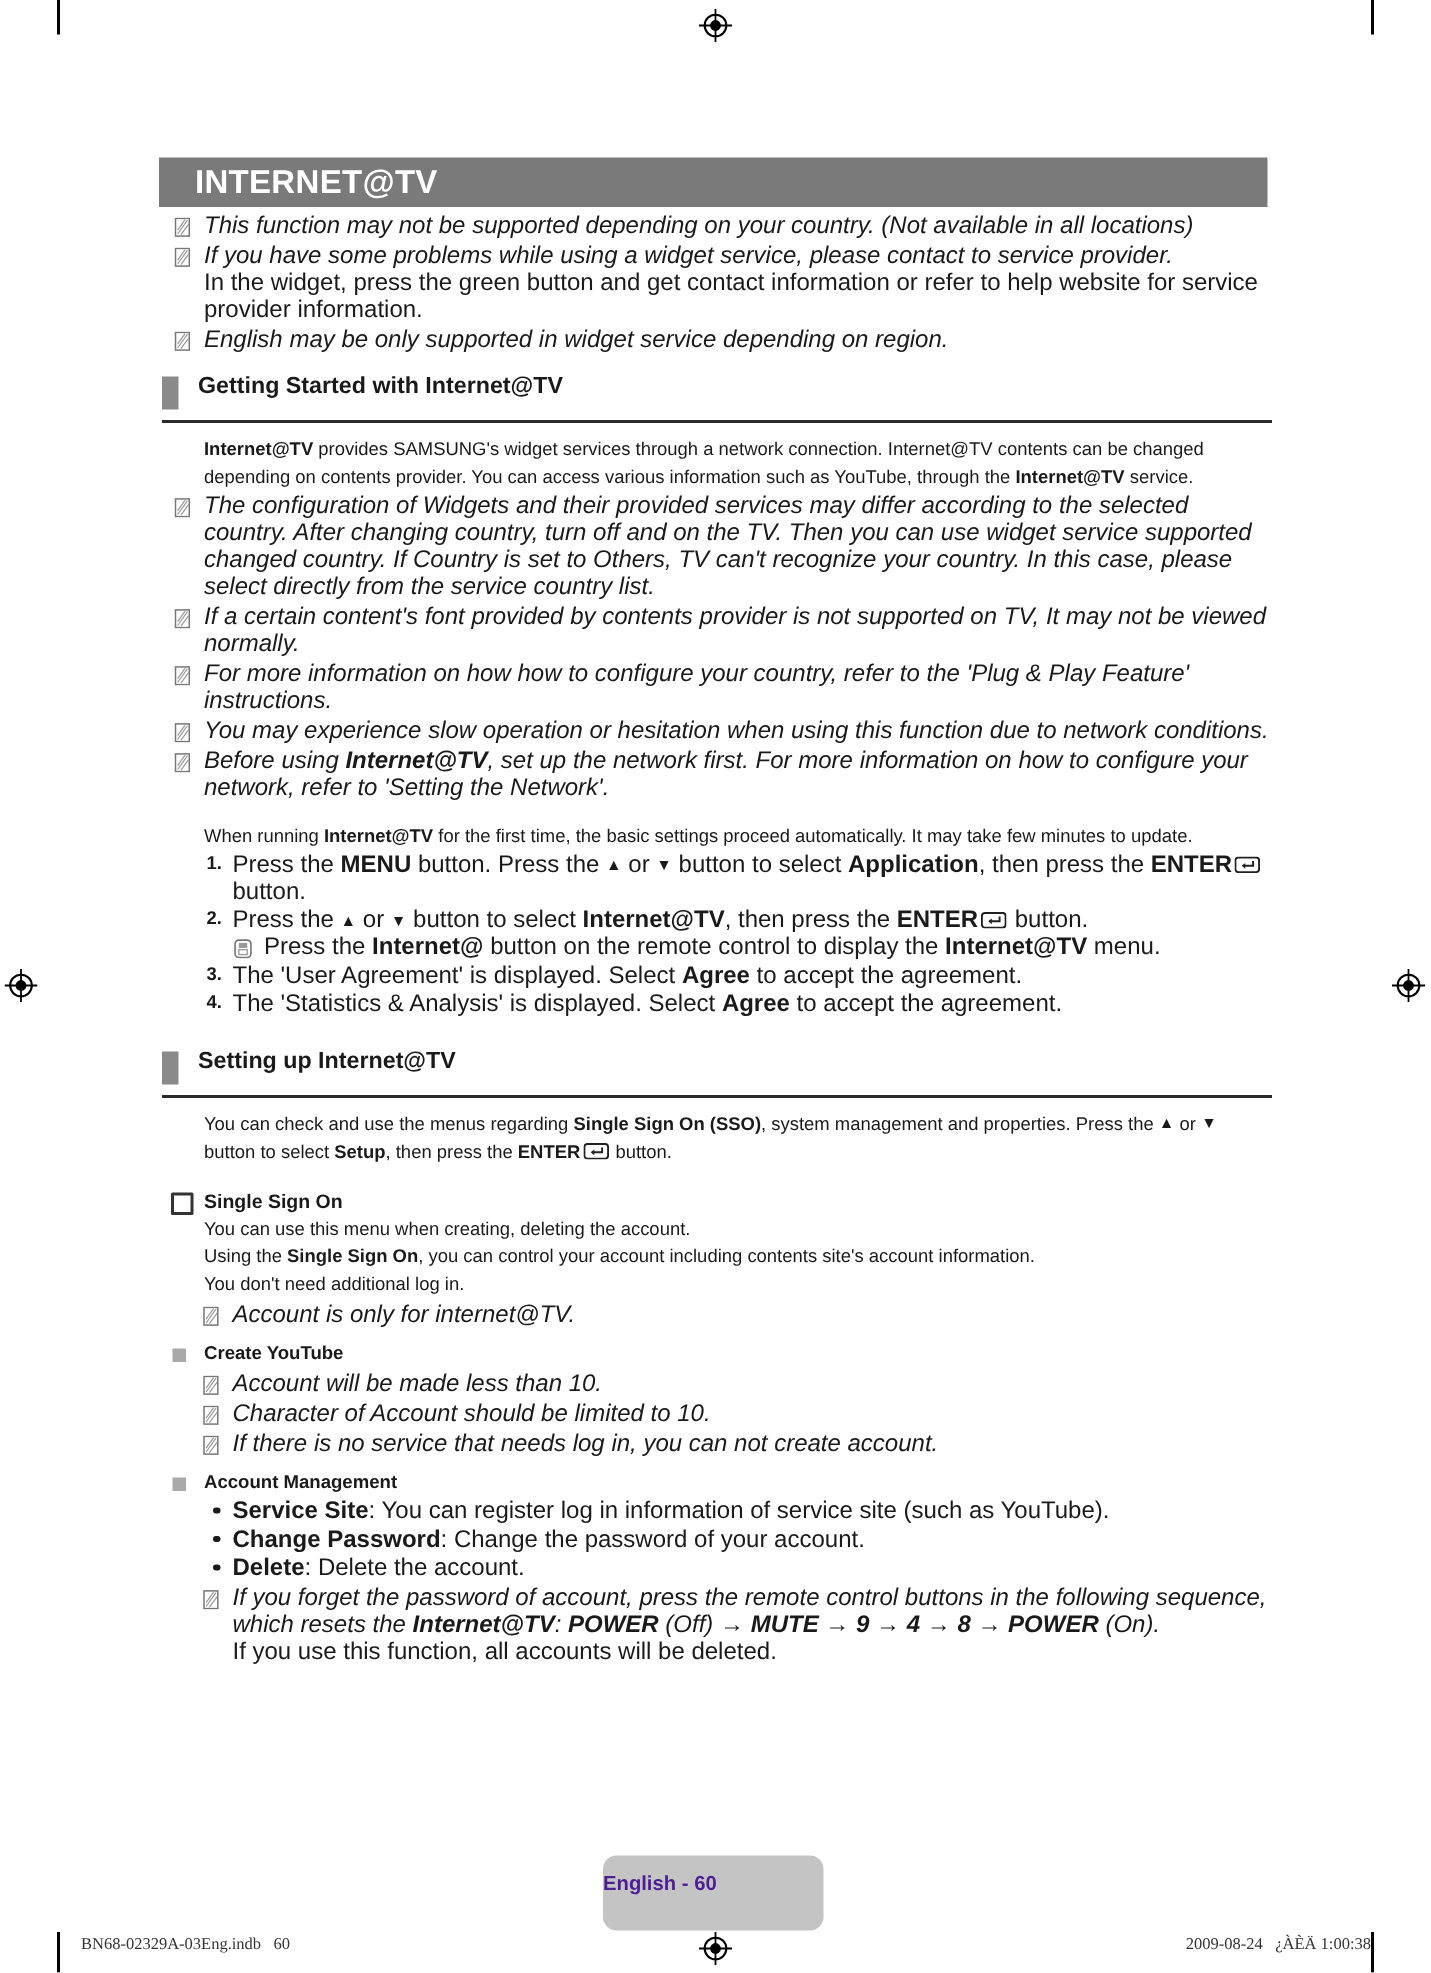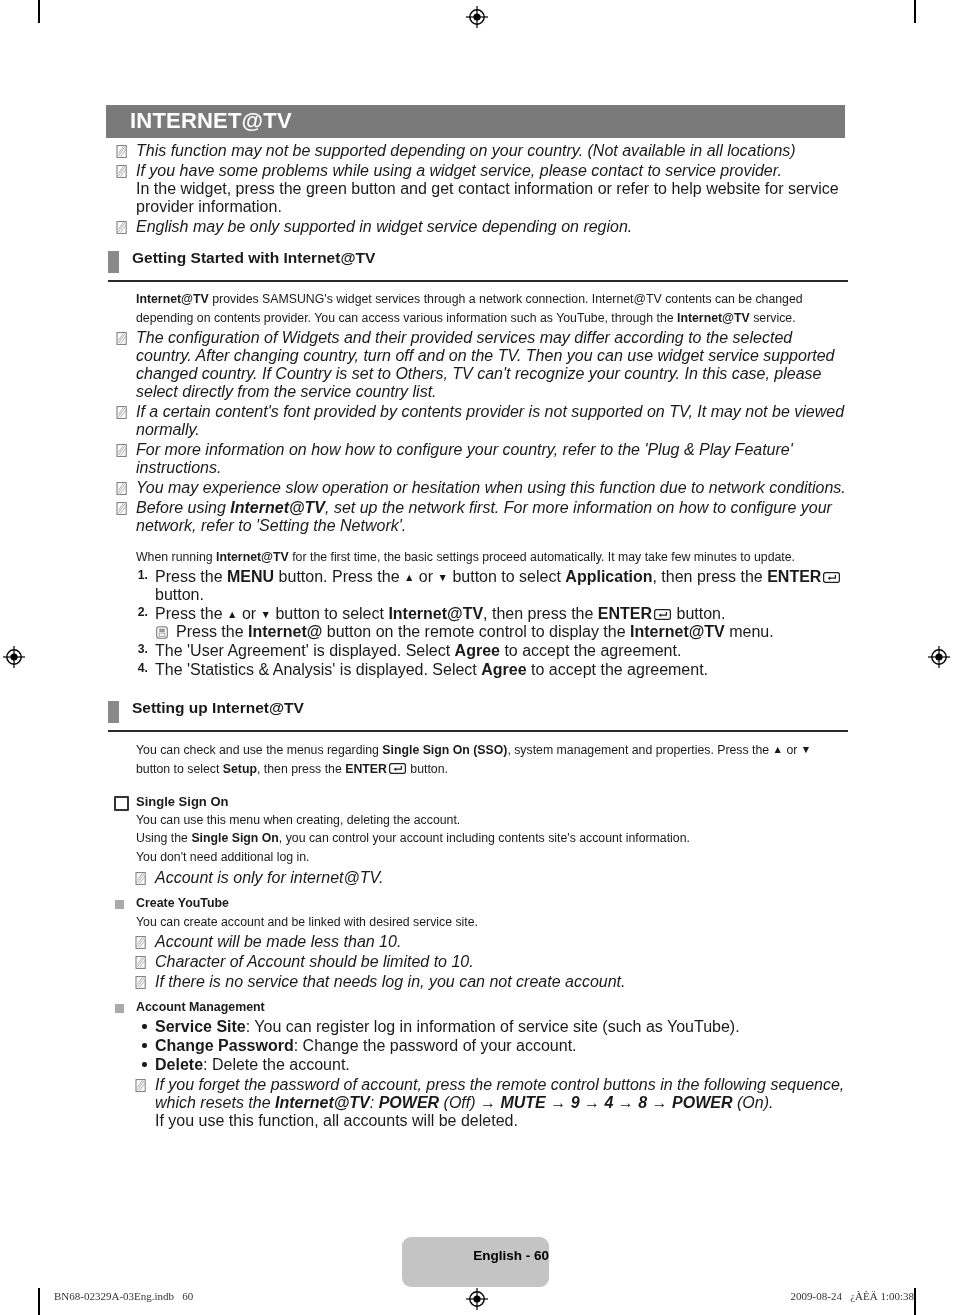--- a/index.html
+++ b/index.html
@@ -228,24 +228,24 @@
     width: 147px;
     height: 50px;
     background: #c4c4c4;
     border-radius: 9px;
   }
   .page-badge span {
     position: absolute;
     left: 0;
     right: 0;
     top: 11px;
-    text-align: right;
+    text-align: left;
     font-size: 13.5px;
     font-weight: bold;
-    color: #000000;
+    color: #4c1d95;
   }
 
   .footer-left {
     position: absolute;
     left: 54px;
     top: 1290px;
     font-family: "Liberation Serif", serif;
     font-size: 11px;
     color: #333;
     white-space: pre;
@@ -512,21 +512,20 @@
       </span>
       <span>Account is only for internet@TV.</span>
     </div>
 
     <div class="gap-s"></div>
 
     <div class="sub-head2">
       <span class="sq-fill"></span>
       <span>Create YouTube</span>
     </div>
-    <div class="para body-indent">You can create account and be linked with desired service site.</div>
     <div class="note-row lvl2">
       <span class="note-icon">
         <svg viewBox="0 0 12 13" width="12" height="13" aria-hidden="true">
           <rect x="1" y="0.6" width="9.2" height="11.8" fill="none" stroke="#777" stroke-width="1"></rect>
           <path d="M2.4 11 L9 1.8" stroke="#999" stroke-width="0.8"></path>
           <path d="M2.4 8.4 L7.4 1.4" stroke="#999" stroke-width="0.8"></path>
           <path d="M4.6 11.4 L9.9 4.2" stroke="#999" stroke-width="0.8"></path>
         </svg>
       </span>
       <span>Account will be made less than 10.</span>

